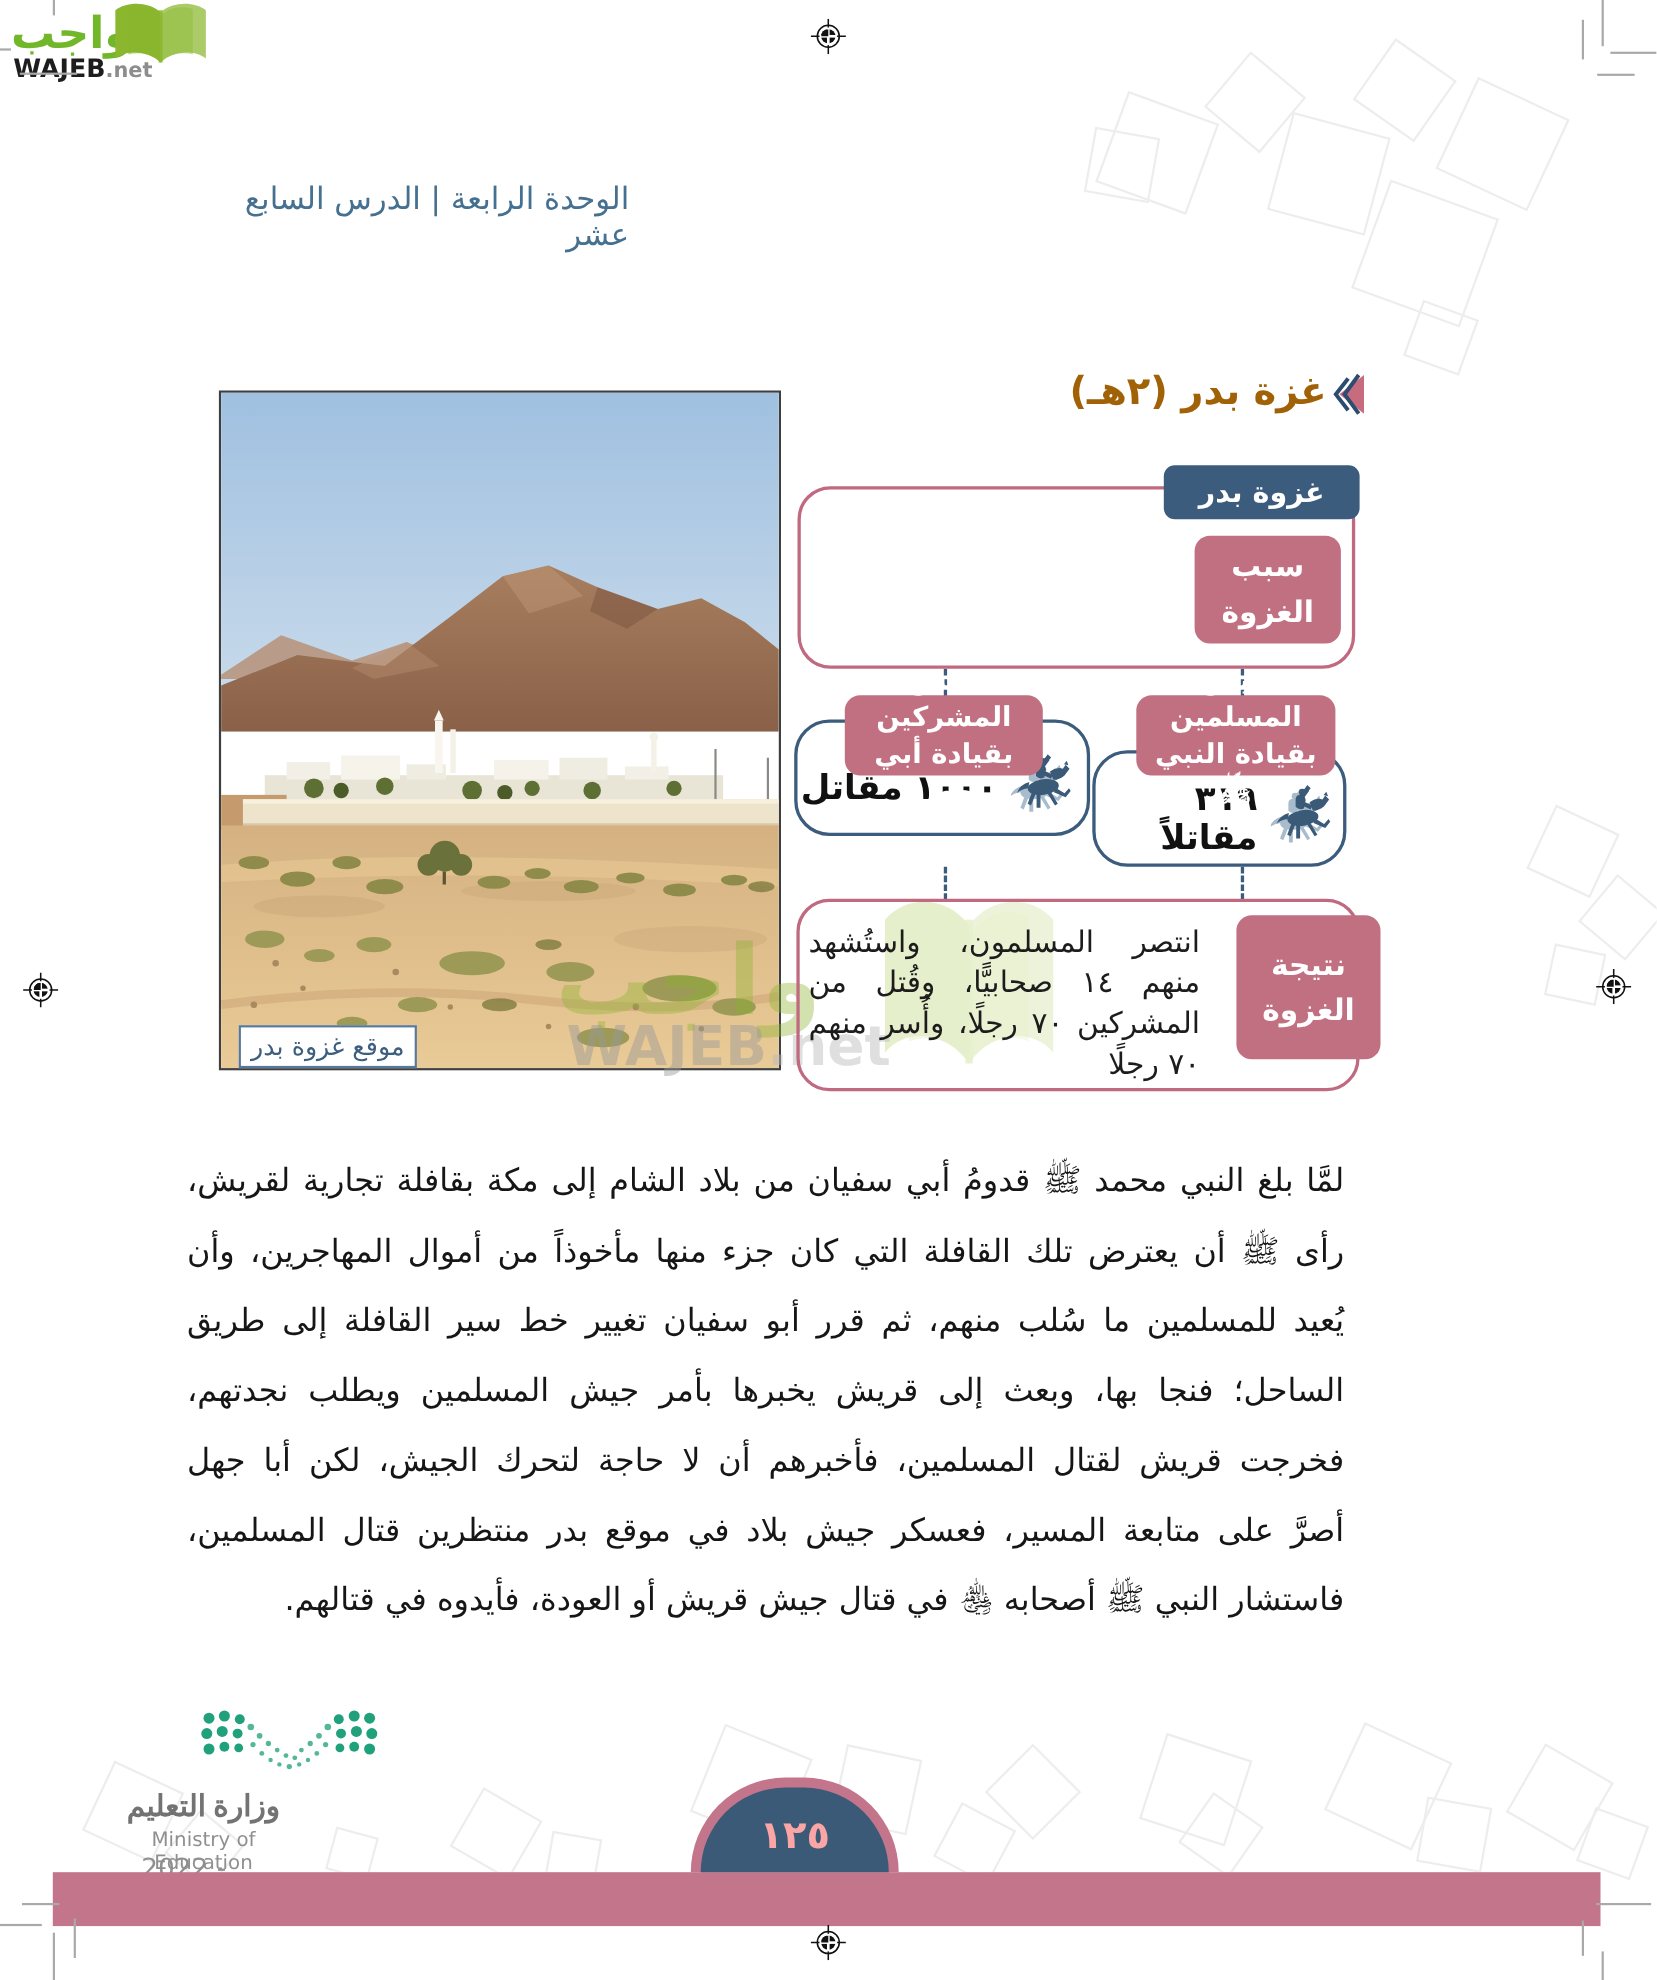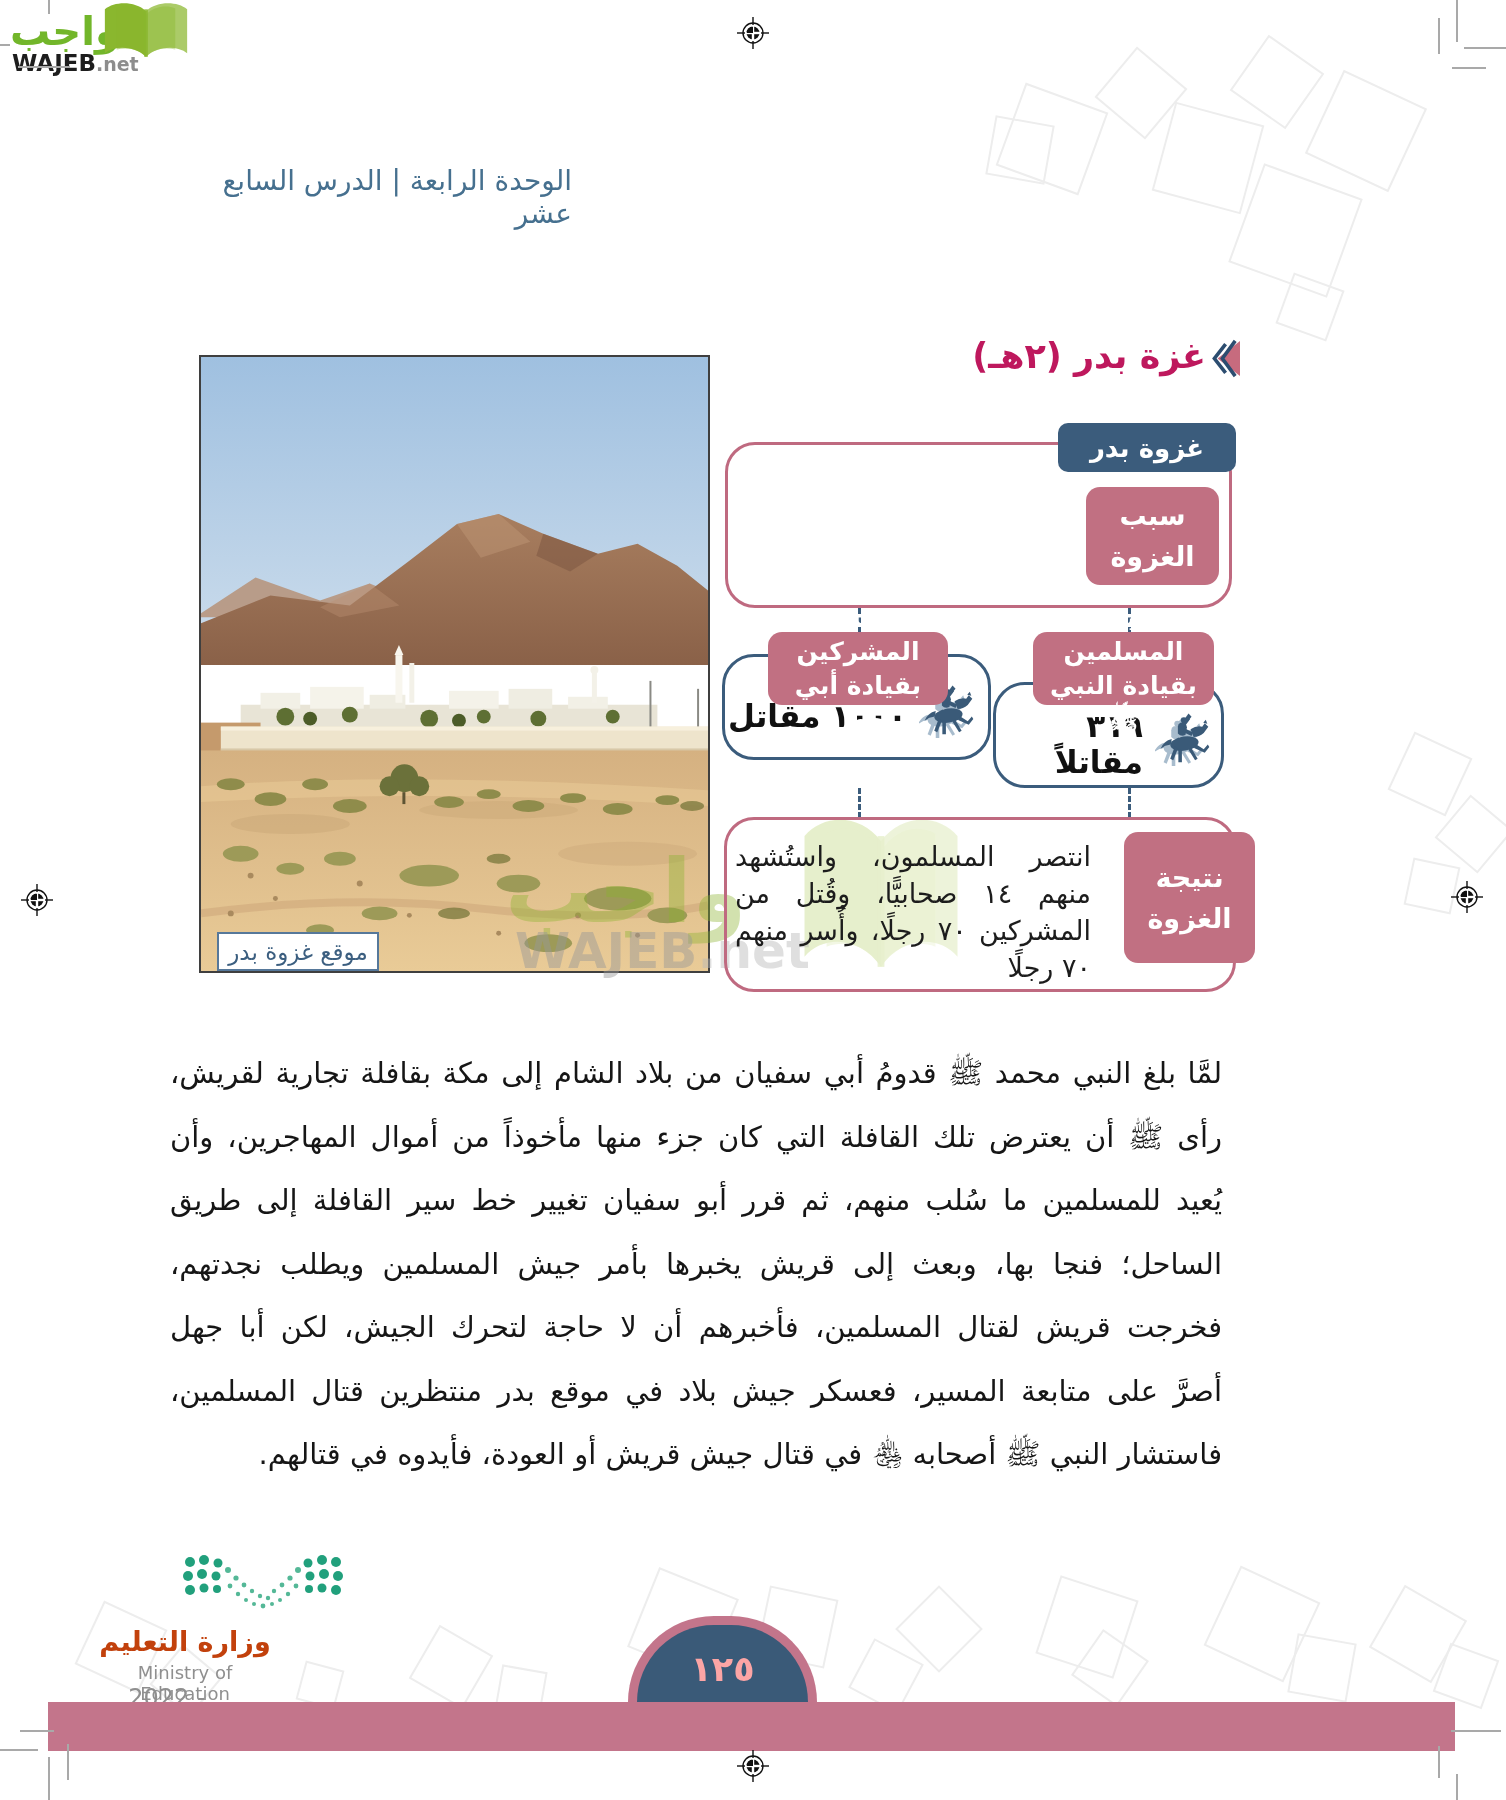--- a/index.html
+++ b/index.html
@@ -18,21 +18,21 @@
 
   
   .wajeb-ar { left:10px; top:8px; font-size:40px; font-weight:bold; color:#72b62a; z-index:5; }
   .wajeb-latin { left:12px; top:50px; font-size:23px; font-weight:bold; color:#1d1d1d; z-index:5; letter-spacing:0; }
   .wajeb-latin .tld { color:#8d8d8d; font-size:19px; }
   .logo-book { left:100px; top:2px; z-index:5; }
 
   .breadcrumb { left:192px; top:164px; width:380px; font-size:28px; color:#46708f; text-align:right; z-index:2; }
 
   
-  .lesson-title { top:336px; right:300px; font-size:35px; font-weight:bold; color:#be185d; z-index:3; }
+  .lesson-title { top:336px; right:300px; font-size:35px; font-weight:bold; color:#a16207; z-index:3; }
   .title-icon { left:1208px; top:335px; z-index:3; }
 
   
   .photo { left:199px; top:355px; width:511px; height:618px; border:2px solid #3f3f3f; z-index:1; }
   .caption-box { position:absolute; left:16px; bottom:0px; width:162px; height:39px; background:#fff;
                  border:2px solid #56789a; color:#3c5f80; font-size:23px; display:flex;
                  align-items:center; justify-content:center; z-index:2; }
 
   
   .dg-root { left:1058px; top:423px; width:178px; height:49px; background:#3b5c7c; border-radius:10px;
@@ -72,21 +72,21 @@
   .wm-book { left:796px; top:816px; opacity:.5; z-index:2; }
 
   
   .body-text { left:170px; top:1042px; width:1052px; z-index:2; }
   .body-line { direction:rtl; font-size:29px; line-height:63.5px; color:#161616;
                text-align:justify; text-align-last:justify; }
   .body-line.last { text-align-last:right; }
 
   
   .moe-dots { left:180px; top:1554px; z-index:1; }
-  .moe-ar { left:96px; top:1626px; width:178px; text-align:center; font-size:27px; font-weight:bold; color:#c2410c; z-index:1; }
+  .moe-ar { left:96px; top:1626px; width:178px; text-align:center; font-size:27px; font-weight:bold; color:#737373; z-index:1;font-family:Liberation Serif, serif; }
   .moe-en { left:96px; top:1662px; width:178px; text-align:center; font-size:18px; color:#8f8f8f; z-index:1; }
   .moe-year { left:100px; top:1684px; width:134px; text-align:center; font-size:24px; color:#8f8f8f; z-index:1; }
   .footer-bar { left:48px; top:1702px; width:1407px; height:49px; background:#c3758b; z-index:2; }
   .page-dome { left:628px; top:1616px; width:189px; height:86px; background:#c3758b;
                border-radius:100px 100px 0 0; z-index:2; }
   .page-dome .inner { position:absolute; left:9px; right:9px; top:9px; bottom:0;
                       background:#3a5a78; border-radius:90px 90px 0 0;
                       display:flex; align-items:center; justify-content:center; }
   .page-num { color:#fca5a5; font-size:35px; font-weight:bold; padding-top:10px; }
 </style>

